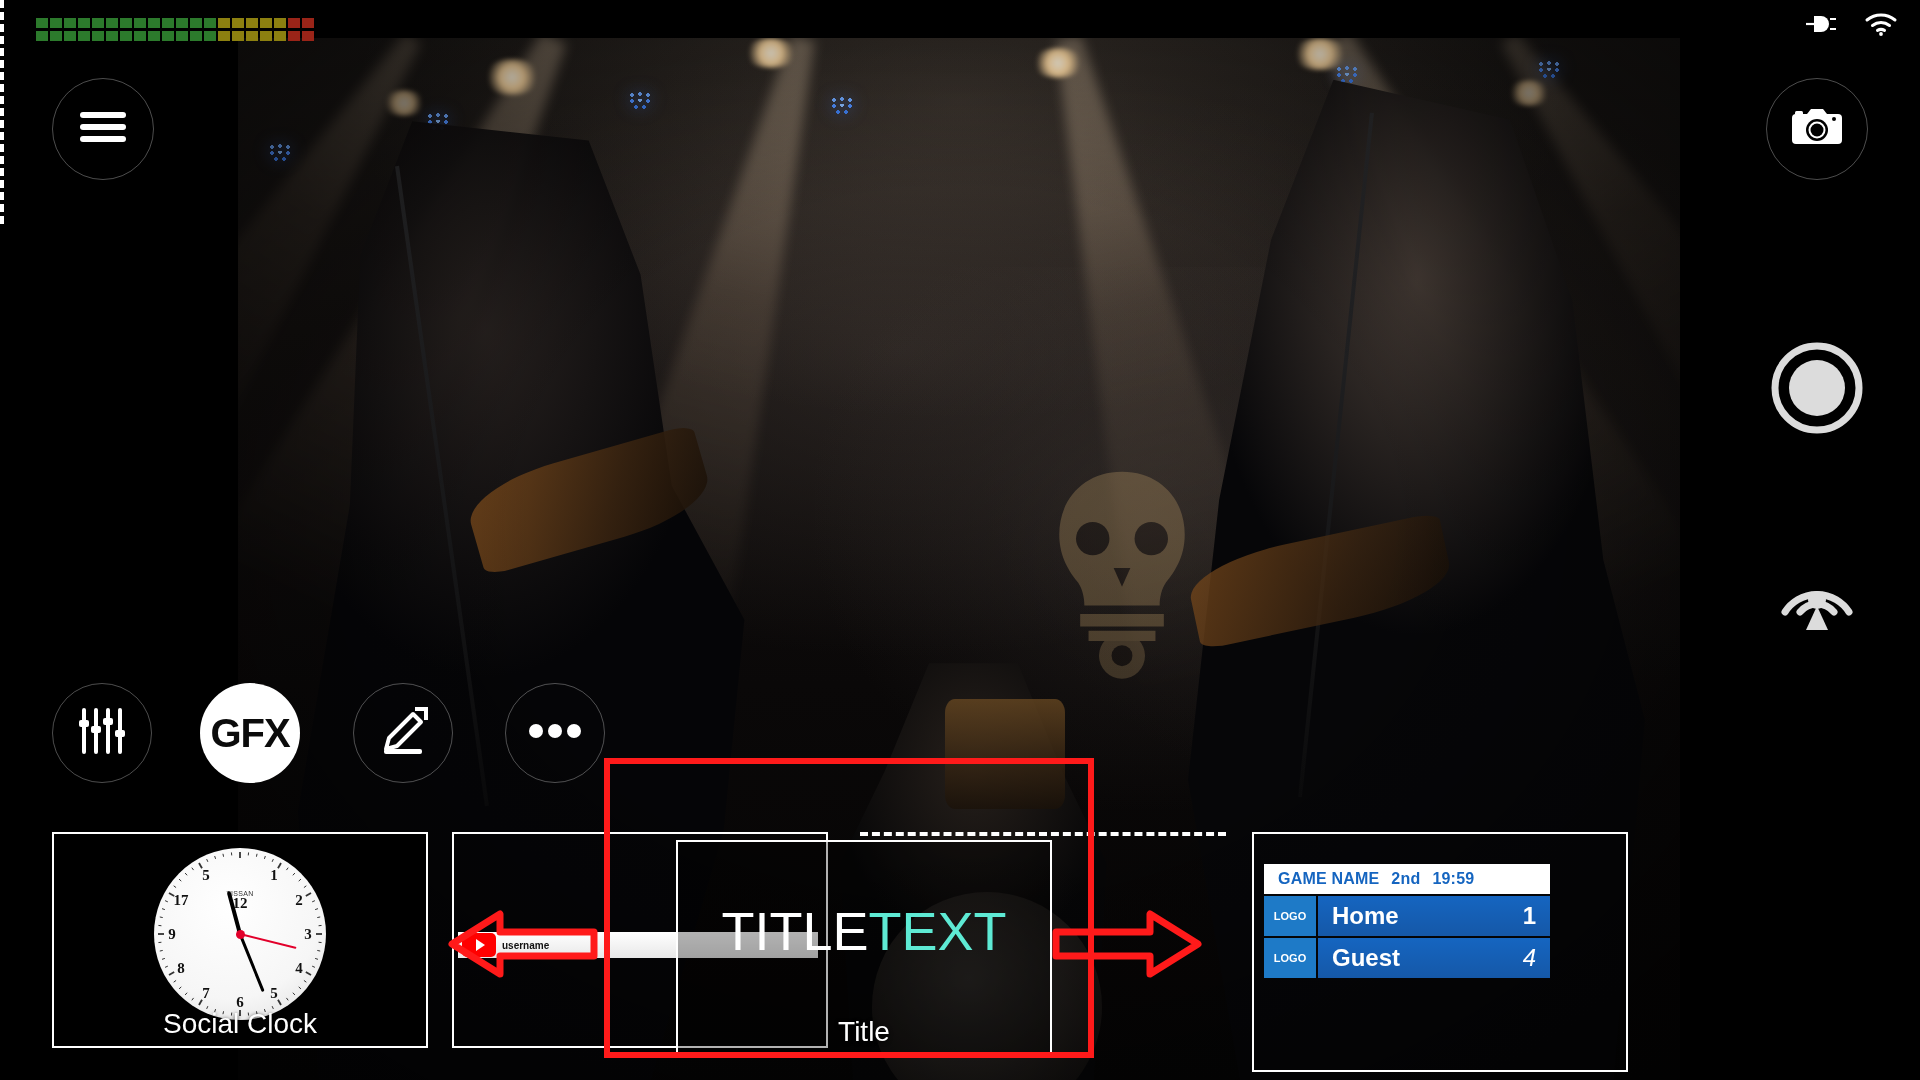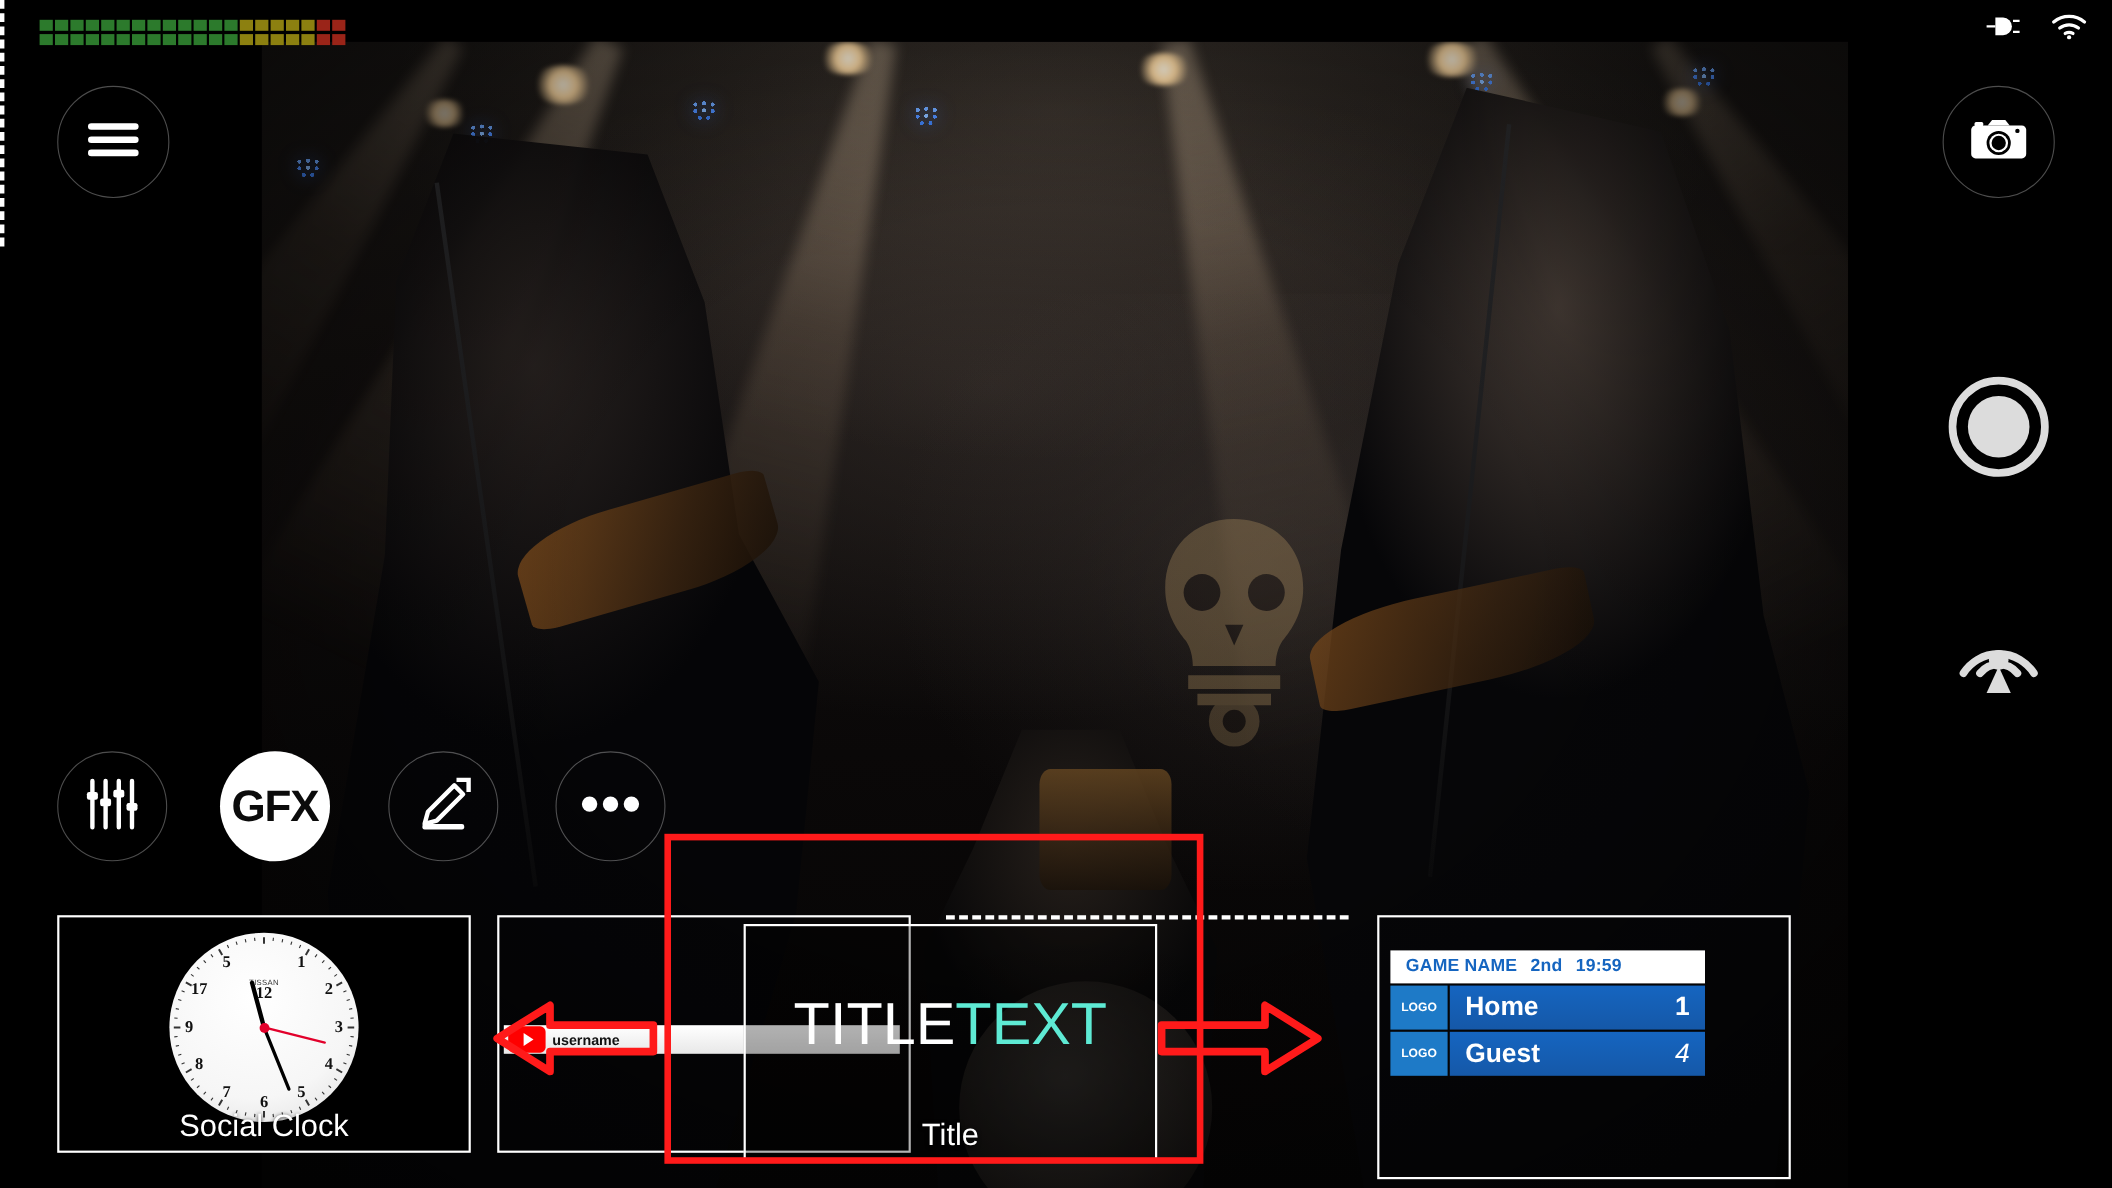--- a/index.html
+++ b/index.html
@@ -184,21 +184,21 @@
   .social-bar {
     position:absolute; left:4px; top:98px; width:360px; height:26px;
     background:linear-gradient(180deg,#ffffff,#e8e8e8);
     display:flex; align-items:center; gap:6px; padding-left:4px;
   }
   .yt-badge {
     width:34px; height:24px; border-radius:5px; background:#ff0000;
     display:flex; align-items:center; justify-content:center; flex:none;
   }
   .yt-badge .tri { width:0;height:0;border-left:9px solid #fff;border-top:6px solid transparent;border-bottom:6px solid transparent;margin-left:2px; }
-  .social-handle { color:#111; font-size:13px; font-weight:bold; font-family:"Liberation Sans", sans-serif; }
+  .social-handle { color:#111; font-size:10px; font-weight:bold; font-family:"Liberation Sans", sans-serif; }
 
   
   .title-text {
     position:absolute; left:0; right:0; top:62px; text-align:center;
     font-size:54px; font-weight:normal; letter-spacing:0px; line-height:1;
     font-family:"Liberation Sans", sans-serif; white-space:nowrap;
   }
   .title-white { color:#ffffff; }
   .title-accent { color:#f58220; }
 

